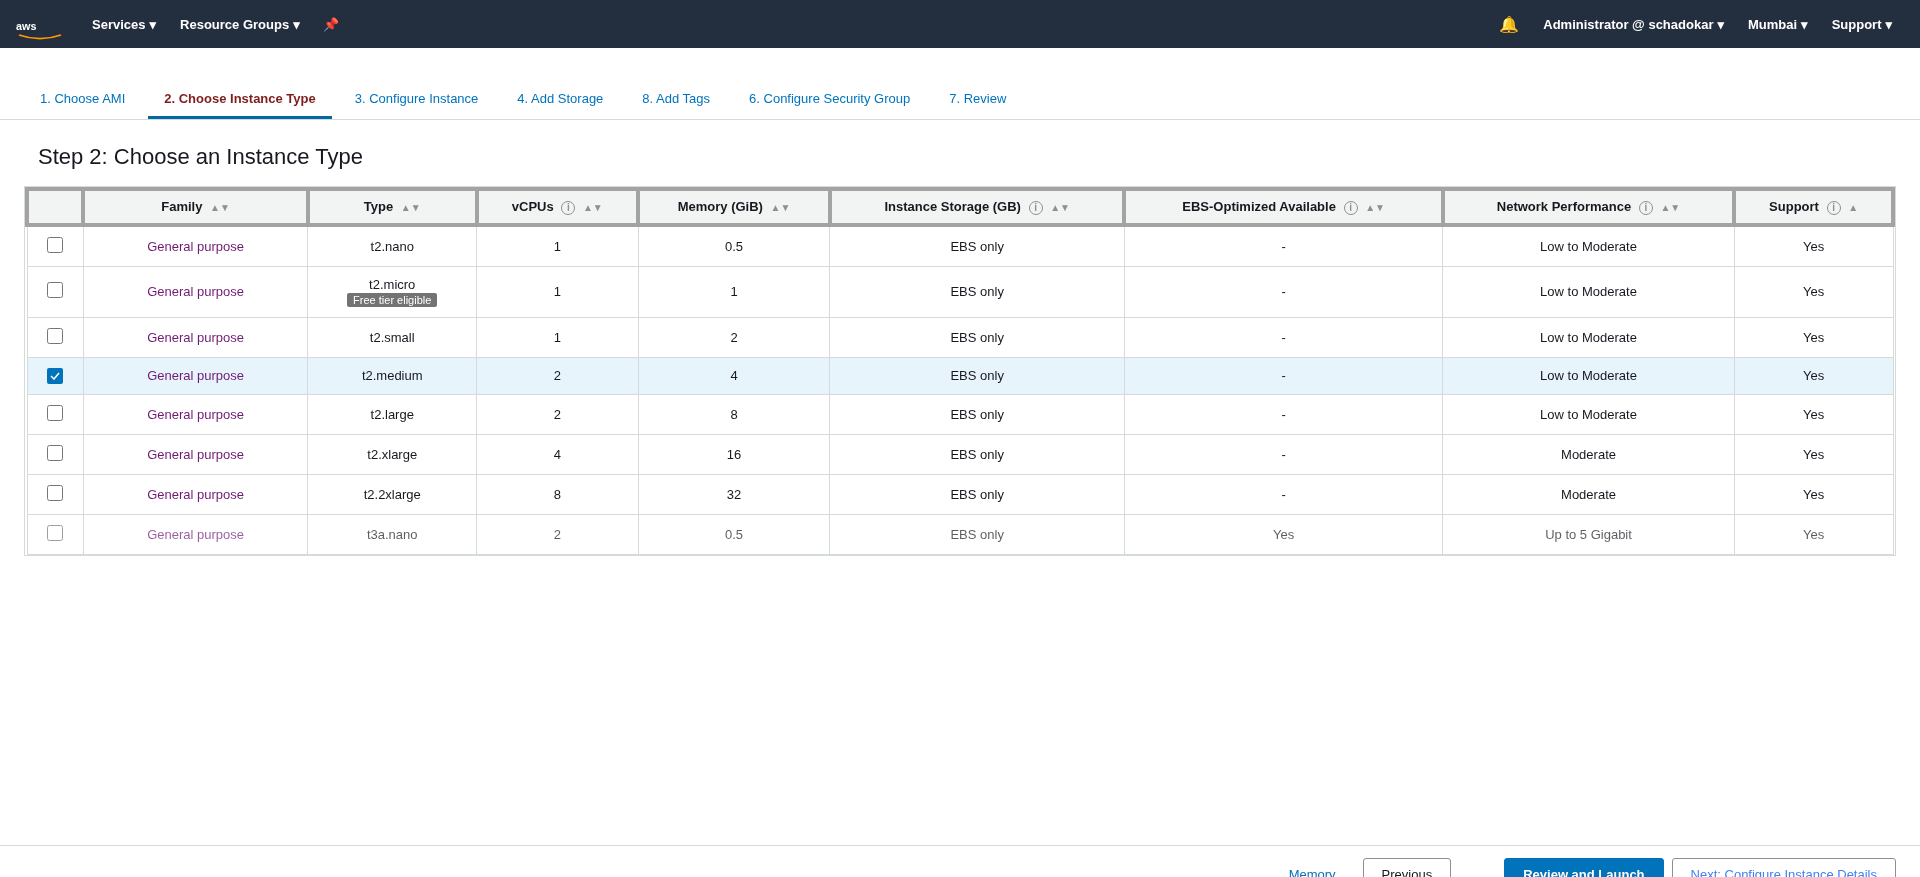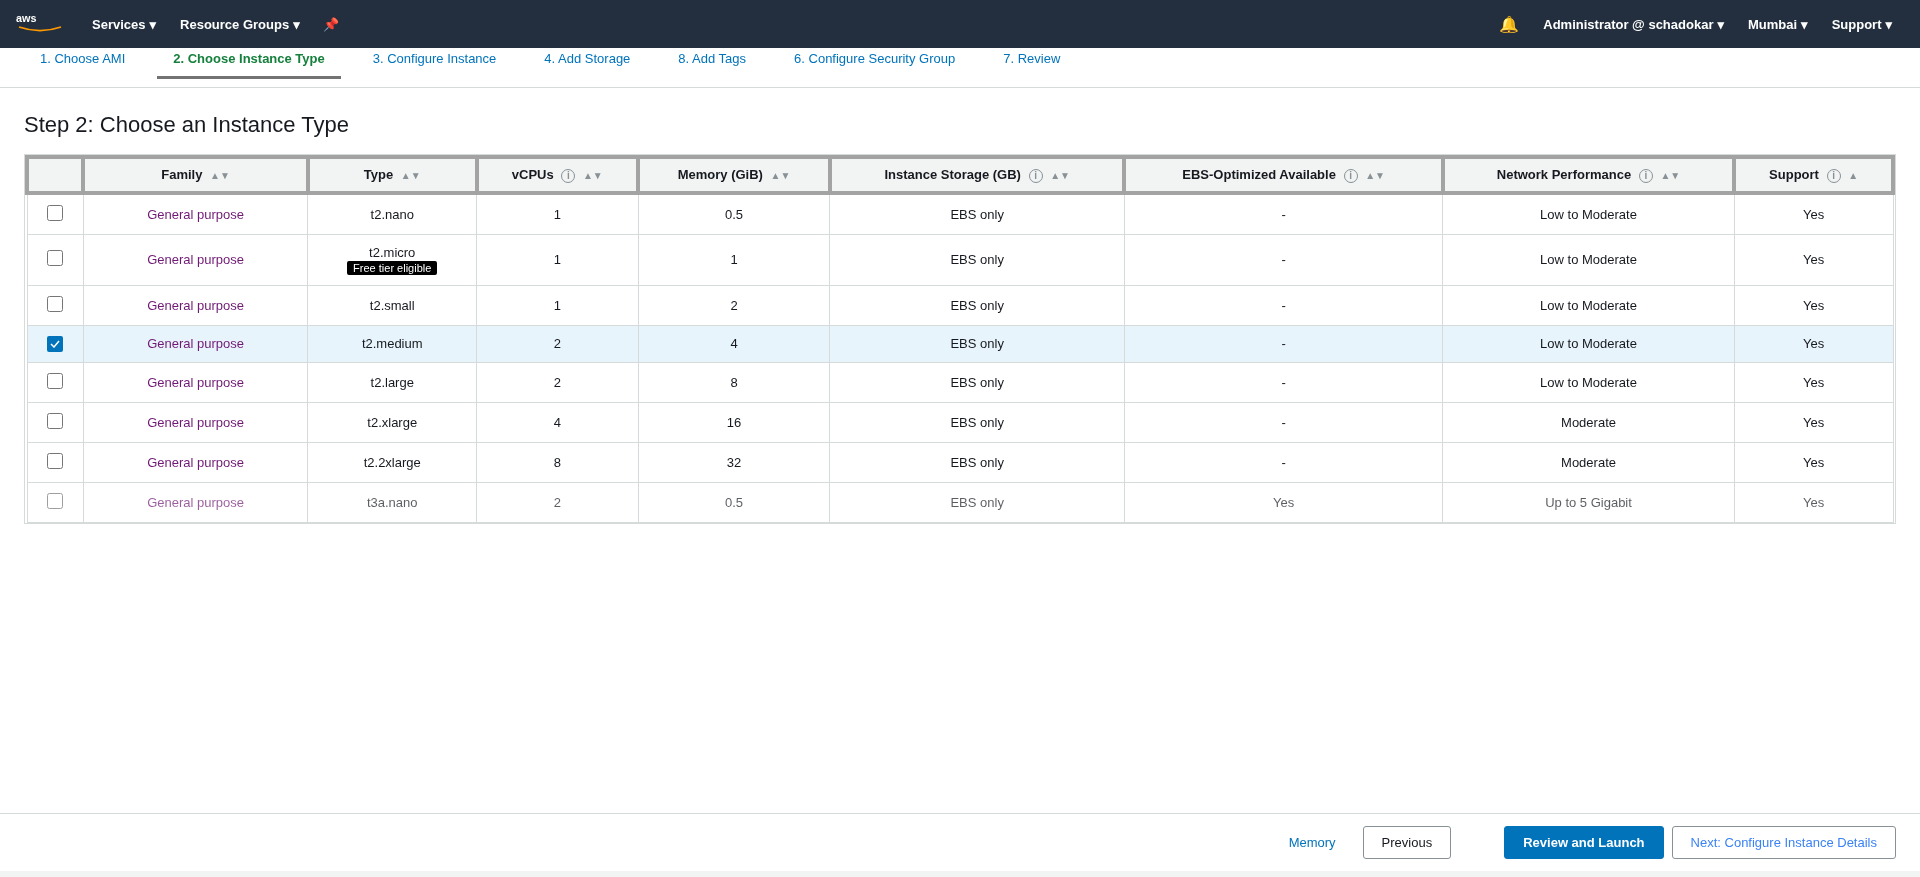--- a/index.html
+++ b/index.html
@@ -4,21 +4,21 @@
   <style>
     * { box-sizing: border-box; margin: 0; padding: 0; }
     body { font-family: 'Amazon Ember', Arial, sans-serif; font-size: 13px; background: #f2f3f3; color: #16191f; }
 
     
     .top-nav {
       background: #232f3e;
       color: #fff;
       height: 48px;
       display: flex;
-      align-items: center;
+      align-items: flex-end;
       padding: 0 16px;
       gap: 0;
     }
     .nav-logo {
       display: flex;
       align-items: center;
       margin-right: 16px;
     }
     .nav-logo svg { width: 48px; height: 32px; }
     .nav-item {
@@ -33,51 +33,52 @@
       font-weight: bold;
     }
     .nav-spacer { flex: 1; }
     .nav-right { display: flex; align-items: center; gap: 0; }
     .nav-bell { padding: 0 12px; height: 48px; display: flex; align-items: center; cursor: pointer; font-size: 16px; color: #fff; }
 
     
     .wizard-bar {
       background: #fff;
       border-bottom: 1px solid #d5dbdb;
-      padding: 8px 24px;
+      padding: 0 24px;
       display: flex;
       align-items: flex-end;
-      height: 40px;
-      gap: 16px;
+      height: 72px;
+      gap: 7px;
     }
     .wizard-step {
       padding: 0 16px 10px 16px;
       cursor: pointer;
       font-size: 13px;
       color: #0073bb;
       border-bottom: 3px solid transparent;
       white-space: nowrap;
     }
     .wizard-step.active {
-      color: #15803d;
-      border-bottom: 3px solid #737373;
+      color: #7f1d1d;
+      border-bottom: 3px solid #0369a1;
       font-weight: 600;
     }
 
     
     .main-content {
       padding: 24px 24px 0 24px;
       background: #fff;
       min-height: calc(100vh - 48px - 56px - 48px);
     }
     .page-title {
       font-size: 22px;
       font-weight: 400;
       margin-bottom: 16px;
       color: #16191f;
+      margin-left: 14px;
     }
 
     
     .instance-table {
       width: 100%;
       border-collapse: collapse;
       font-size: 13px;
     }
     .instance-table th {
       background: #f2f3f3;
@@ -118,21 +119,21 @@
     }
     .instance-table tr.selected td {
       background: #e8f4fb;
     }
     .family-link {
       color: #701a75;
       cursor: pointer;
       text-decoration: none;
     }
     .free-tier-badge {
-      background: #000000;
+      background: #737373;
       color: #fff;
       padding: 1px 6px;
       border-radius: 2px;
       font-size: 11px;
       display: inline-block;
       margin-top: 0;
     }
     .checkbox-cell {
       width: 32px;
     }

